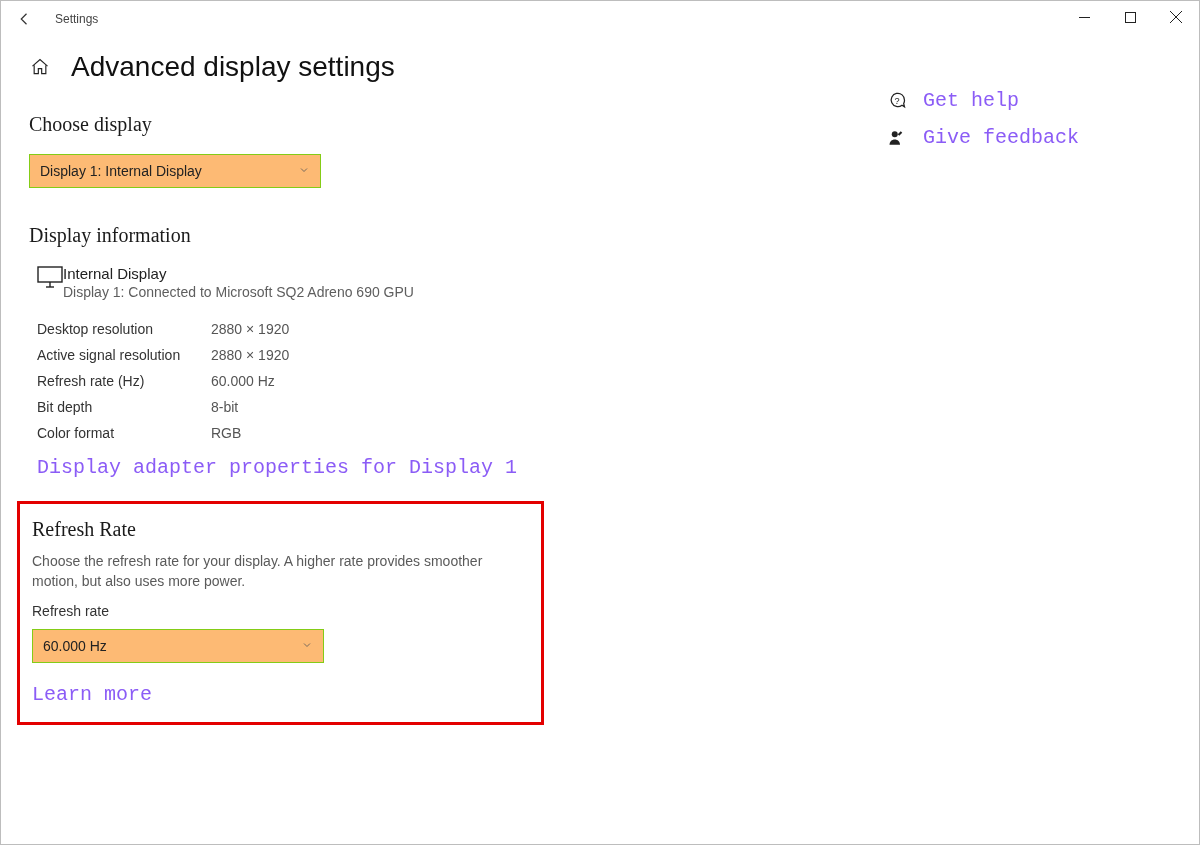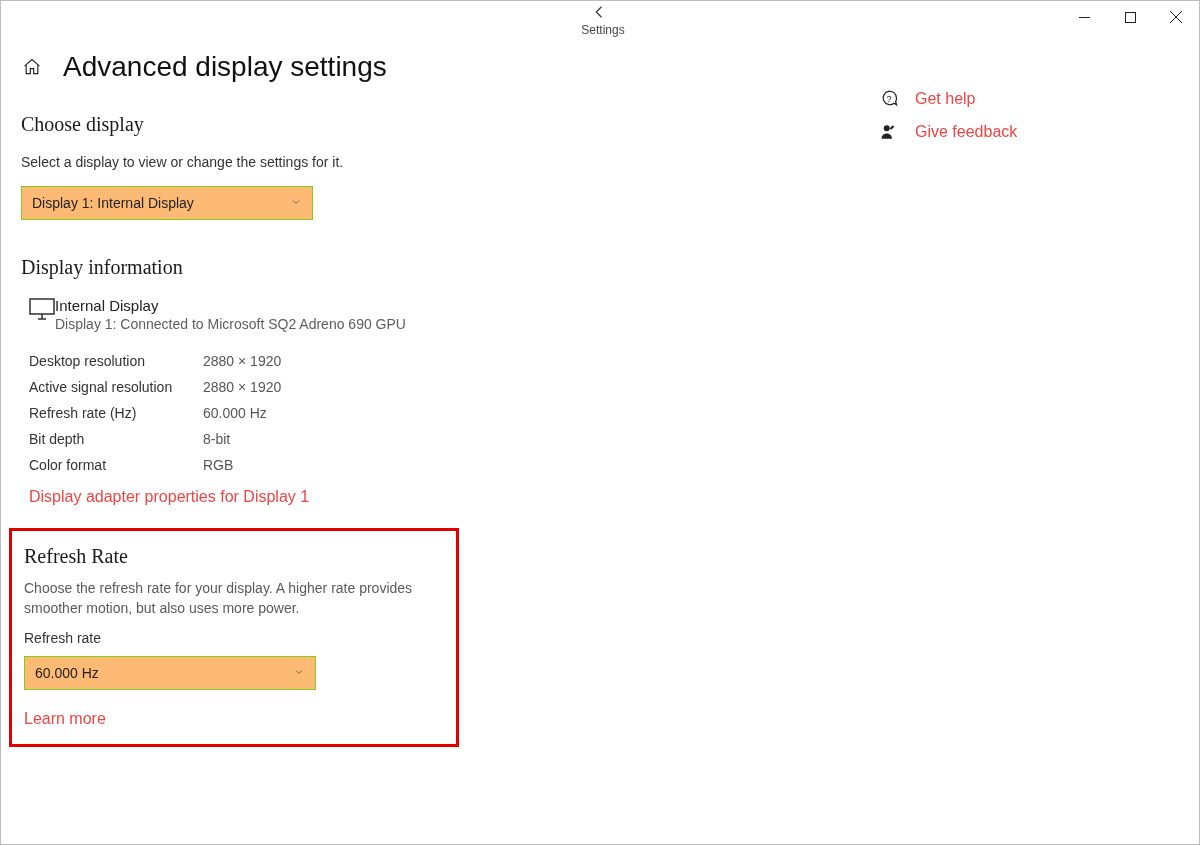--- a/index.html
+++ b/index.html
@@ -17,21 +17,20 @@
     height: 845px;
     border: 1px solid #bdbdbd;
     position: relative;
     background: #fff;
   }
   .titlebar {
     height: 36px;
     display: flex;
     align-items: center;
     width: 100%;
-    flex-direction: column;
   }
   .back-btn {
     width: 48px;
     height: 36px;
     display: flex;
     align-items: center;
     justify-content: center;
     cursor: pointer;
   }
   .app-title {
@@ -48,21 +47,21 @@
   }
   .win-ctrl {
     width: 46px;
     height: 32px;
     display: flex;
     align-items: center;
     justify-content: center;
     cursor: pointer;
   }
   .page {
-    padding: 0 20px;
+    padding: 0 28px;
     display: flex;
     gap: 48px;
   }
   .left-col { flex:1; max-width: 810px;}
   .right-col { width: 260px; padding-top: 52px; }
   .page-header {
     display: flex;
     align-items: center;
     gap: 20px;
     padding: 14px 0 30px 0;
@@ -109,31 +108,32 @@
   .label-secondary { font-size: 14px; color:#5e5e5e; margin-top:2px;}
   .spec-row {
     display: flex;
     font-size: 14px;
     line-height: 26px;
     padding-left: 8px;
   }
   .spec-key { width: 174px; color:#333; }
   .spec-val { color:#555; }
   .link {
-    color: #ef4444;
-    font-size: 16px;
+    color: #8b5cf6;
+    font-size: 20px;
     cursor: pointer;
     display: inline-block;
+    font-family: Liberation Mono, monospace;
   }
   .link.small-pad { padding: 10px 0 0 8px; }
   .highlight-box {
     border: 3px solid #e30000;
     padding: 14px 12px 16px 12px;
     margin-left: -12px;
-    width: 450px;
+    width: 527px;
   }
   .rr-desc {
     font-size: 14px;
     color: #5a5a5a;
     line-height: 20px;
     margin-bottom: 12px;
   }
   .rr-label { font-size:14px; color:#333; margin-bottom:10px;}
   .help-row {
     display: flex;
@@ -184,21 +184,20 @@
           <svg width="20" height="20" viewBox="0 0 24 24" fill="none" stroke="#222" stroke-width="1.4">
               <path d="M3 11l9-8 9 8"></path>
               <path d="M5 10v10h5v-6h4v6h5V10"></path>
             </svg>
         </div>
         <div class="page-title">Advanced display settings</div>
       </div>
 
       <div class="section">
         <div class="section-heading">Choose display</div>
-        <div class="section-sub">Select a display to view or change the settings for it.</div>
         <div class="combo">
           <span>Display 1: Internal Display</span>
           <span class="chev">
             <svg width="12" height="12" viewBox="0 0 24 24" fill="none" stroke="#555" stroke-width="1.6">
                 <path d="M6 9l6 6 6-6"></path>
               </svg>
           </span>
         </div>
       </div>
 

